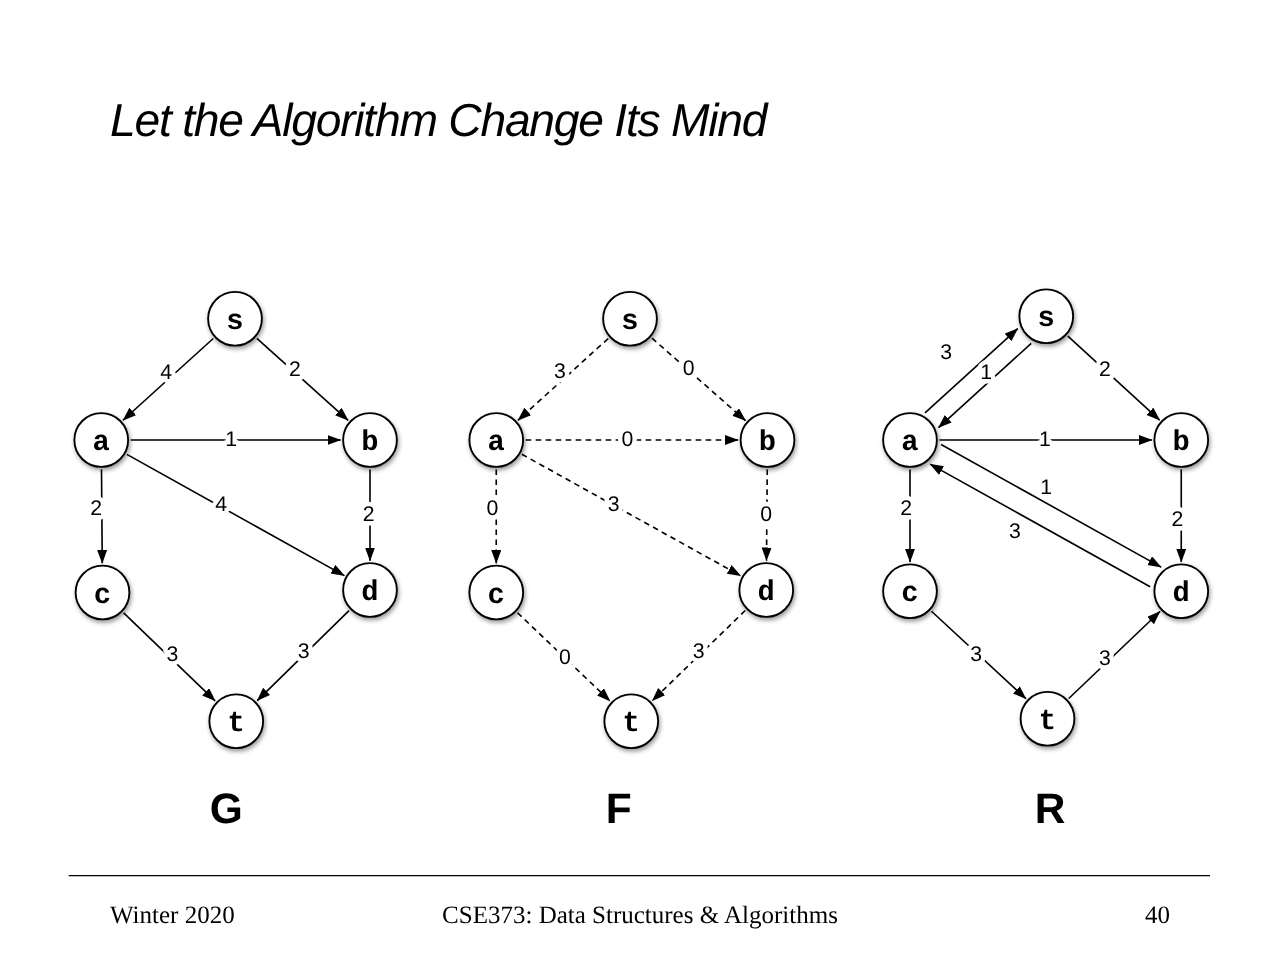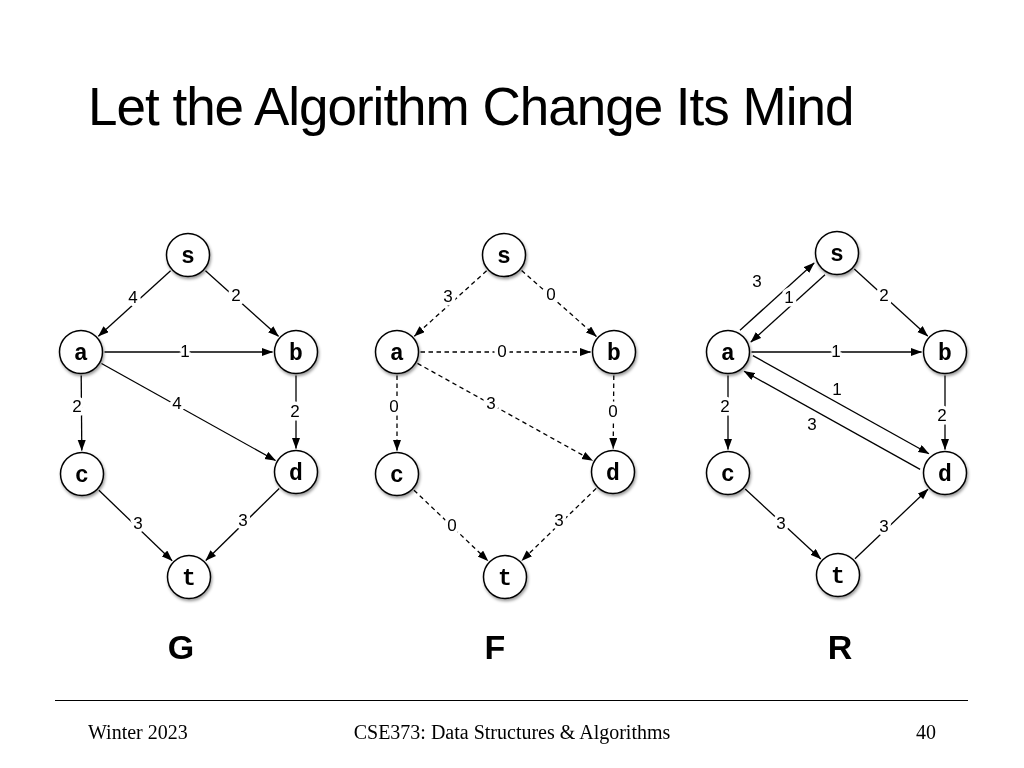--- a/index.html
+++ b/index.html
@@ -1,18 +1,18 @@
 <!DOCTYPE html>
 <html><head>
 <meta charset="utf-8">
 <style>
   html,body{margin:0;padding:0;background:#fff}
   body{width:1024px;height:768px;position:relative;overflow:hidden;
        font-family:"Liberation Sans",sans-serif;color:#000}
-  .title{position:absolute;left:88px;top:76px;font-size:53px;
+  .title{position:absolute;left:88px;top:76px;font-size:37px;font-style:italic;
          letter-spacing:-1px;white-space:nowrap}
   #graph-canvas{position:absolute;left:0;top:0;width:1024px;height:768px}
   .edge{stroke:#000;stroke-width:1.3px;fill:none}
   .edge.dashed{stroke-dasharray:4.5 3.5}
   .edge-weight{font-family:"Liberation Sans",sans-serif;font-size:17px;fill:#000;
                text-anchor:middle;paint-order:stroke;stroke:#fff;stroke-width:7px;
                stroke-linejoin:round}
   .node-circle{fill:url(#nodeGrad);stroke:#000;stroke-width:1.5px;
                filter:drop-shadow(1.5px 2.5px 1.5px rgba(0,0,0,.40))}
   .node-label{font-family:"Liberation Mono","DejaVu Sans Mono",monospace;
@@ -138,16 +138,16 @@
       <text x="838" y="583" class="node-label">t</text>
     </g>
   </svg>
 
 <div class="graph-letter" style="left:181px">G</div>
 <div class="graph-letter" style="left:495px">F</div>
 <div class="graph-letter" style="left:840px">R</div>
 
 <div class="footer-rule"></div>
 <div class="footer">
-  <span class="footer-left">Winter 2023</span>
+  <span class="footer-left">Winter 2020</span>
   <span class="footer-center">CSE373: Data Structures &amp; Algorithms</span>
   <span class="footer-right">40</span>
 </div>
 
 </body></html>

